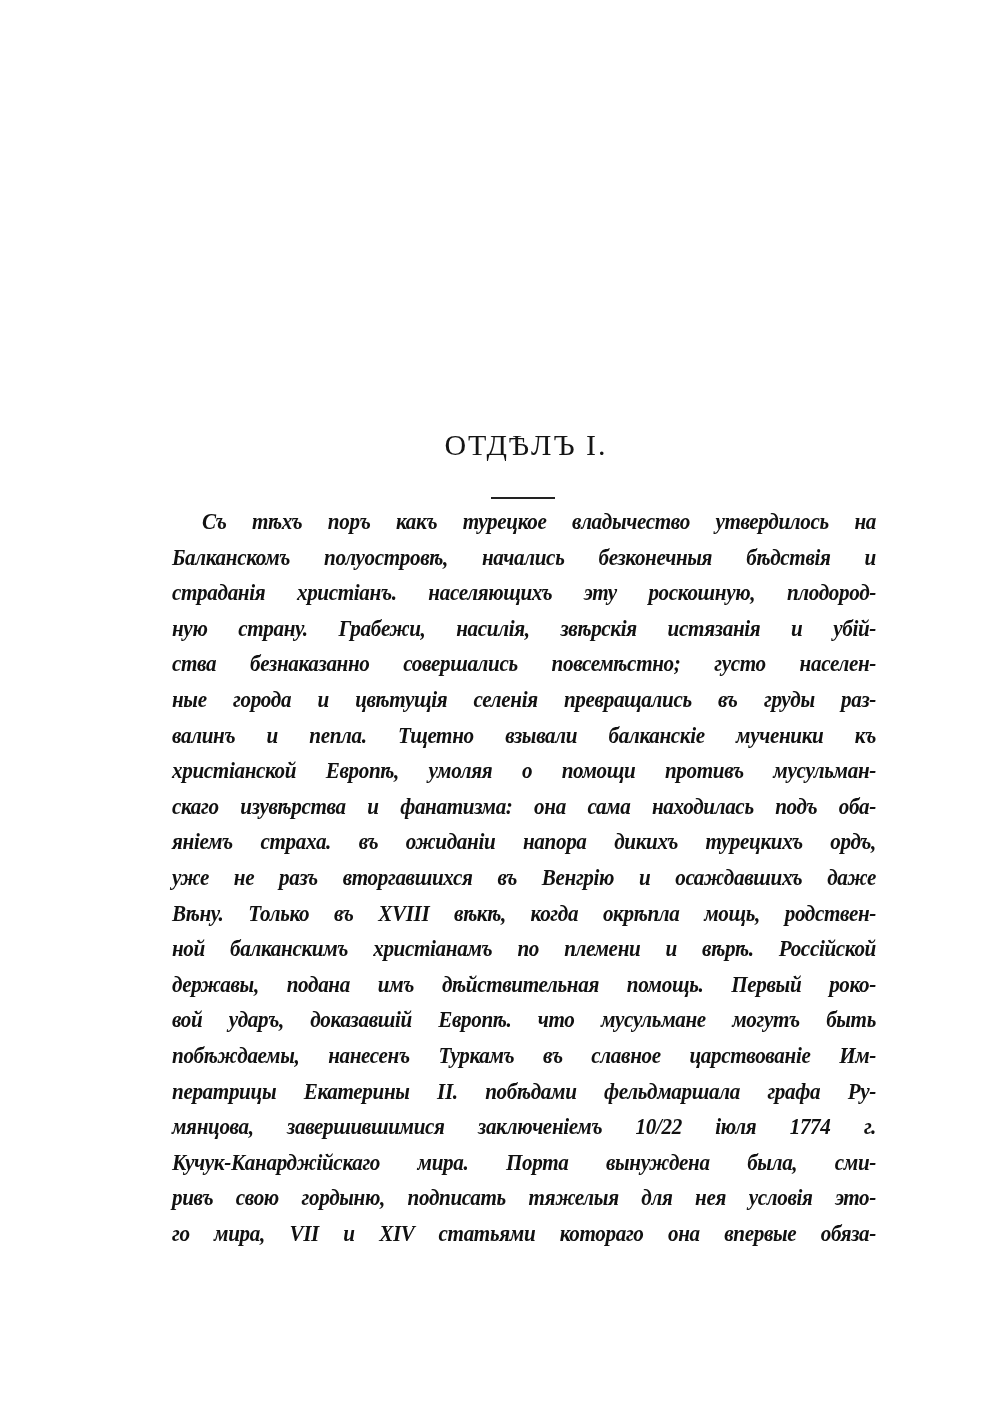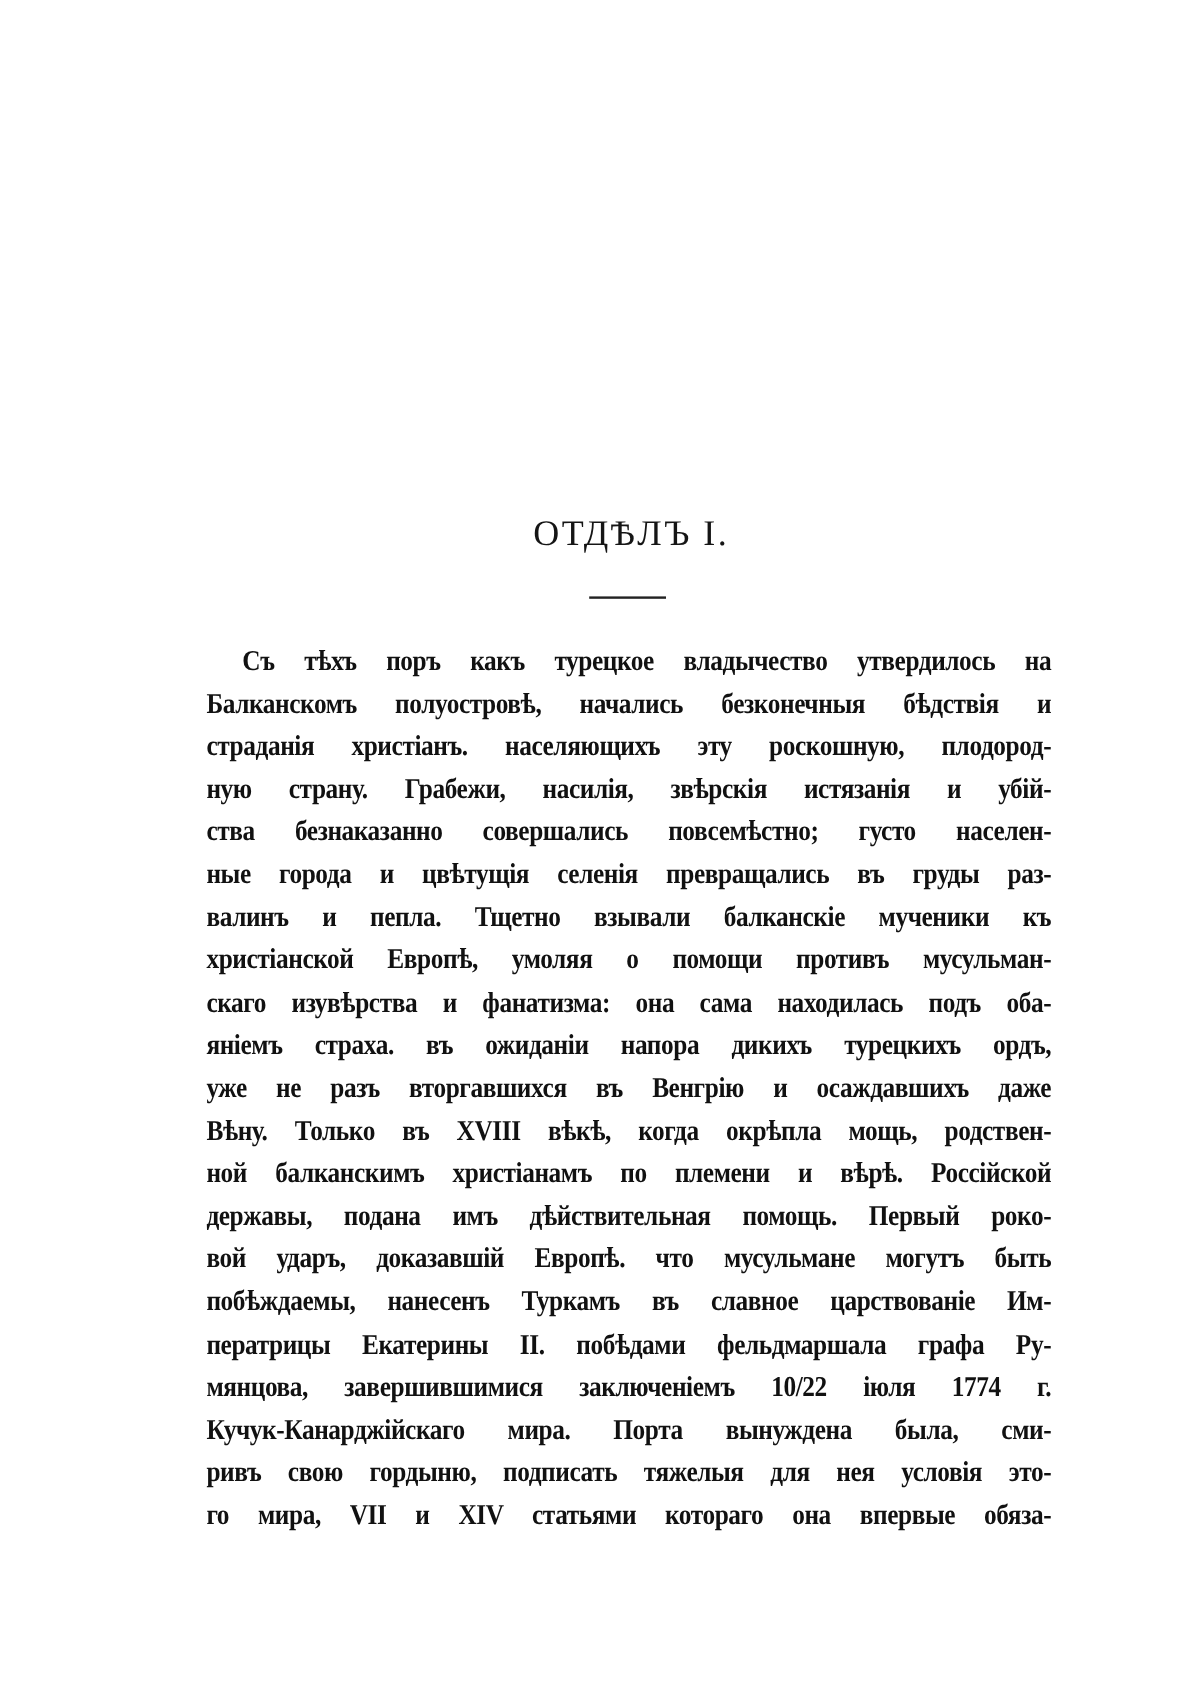--- a/index.html
+++ b/index.html
@@ -36,23 +36,24 @@
   .rule {
     position: absolute;
     top: 497px;
     left: 491px;
     width: 64px;
     height: 0;
     border-top: 2px solid #222222;
   }
   .body-text {
     position: absolute;
-    top: 534px;
+    top: 504px;
     left: 172px;
     width: 704px;
+    font-style: italic;
   }
   .line {
     display: block;
     height: 35.6px;
     line-height: 35.6px;
     font-size: 24px;
     font-weight: bold;
     white-space: nowrap;
     text-align: justify;
     text-align-last: justify;

